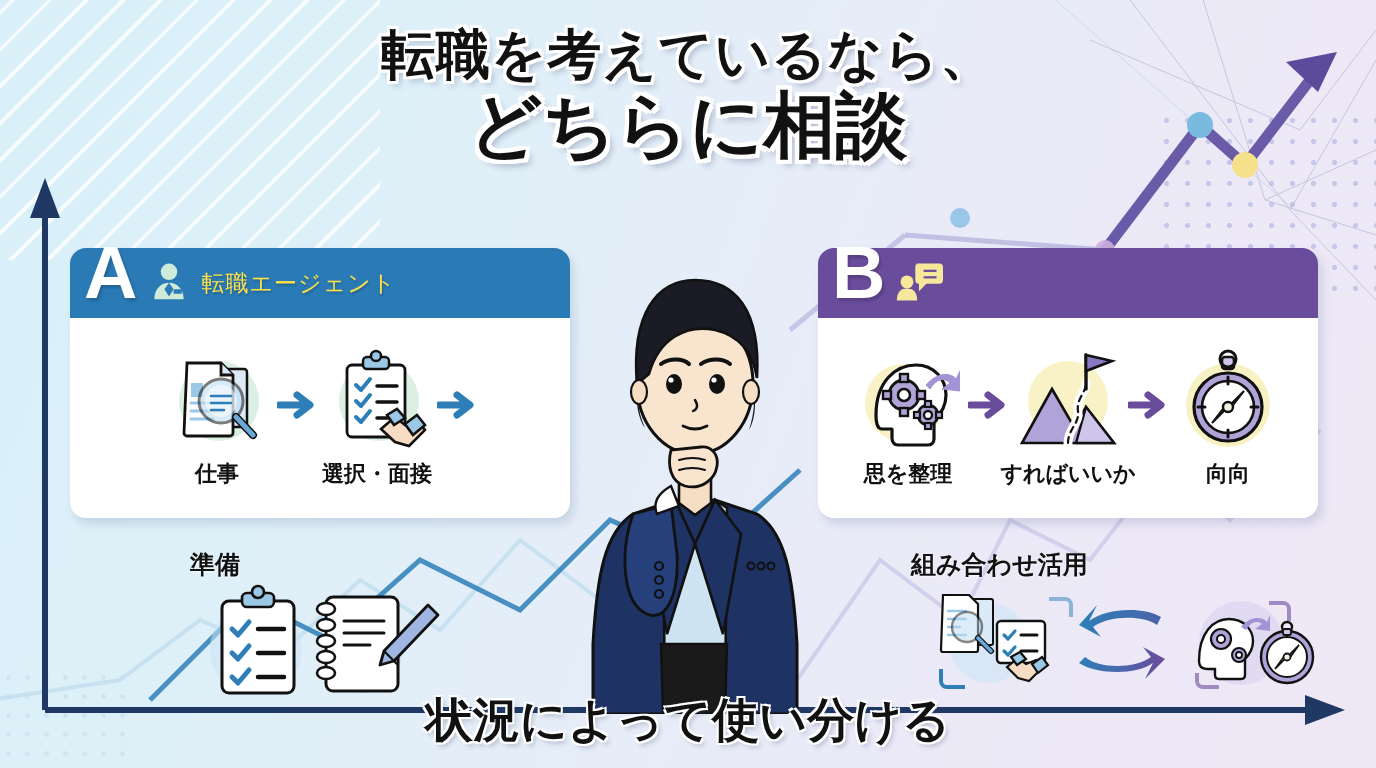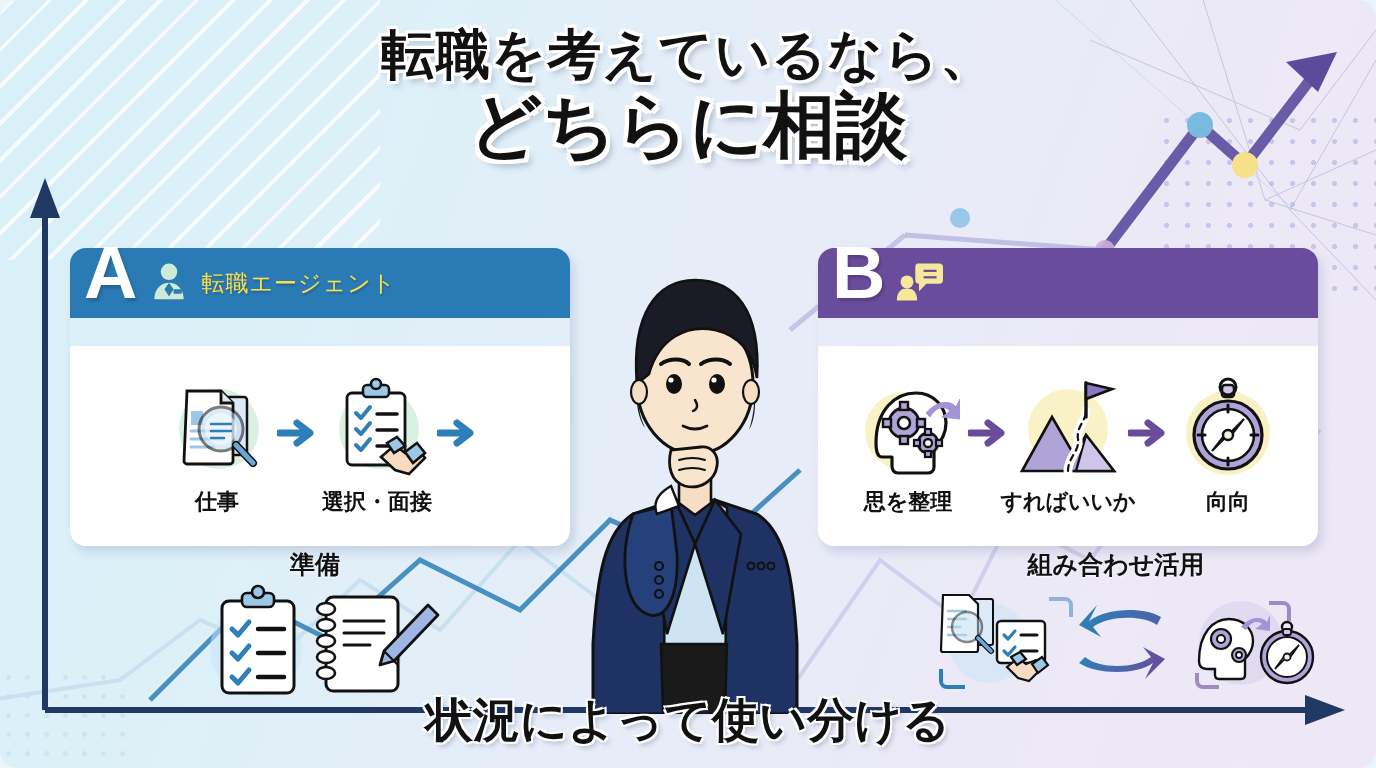--- a/index.html
+++ b/index.html
@@ -5,21 +5,20 @@
   * { margin:0; padding:0; box-sizing:border-box; }
   html,body { width:1376px; height:768px; overflow:hidden; }
   body {
     font-family:"Liberation Sans","DejaVu Sans",sans-serif;
     background:#eaf6fb;
     position:relative;
   }
   #stage {
     position:relative; width:1376px; height:768px; overflow:hidden;
     background:linear-gradient(110deg,#d9f0f8 0%,#dcf0f8 22%,#e6edf8 52%,#ece9f7 74%,#eee7f6 100%);
-    border-radius:18px;
   }
   
   .bg-layer { position:absolute; inset:0; pointer-events:none; }
   .stripes-tl {
     position:absolute; left:-40px; top:-60px; width:420px; height:320px;
     background:repeating-linear-gradient(135deg,
       rgba(255,255,255,.75) 0 4px, rgba(255,255,255,0) 4px 26px);
     transform:rotate(0deg);
   }
   .dots-tr {
@@ -78,32 +77,32 @@
     font-size:74px; font-weight:bold; color:#fff; line-height:0.78;
     margin-top:-20px; text-shadow:2px 3px 3px rgba(0,0,0,.18);
   }
   .panel-head-title {
     font-size:23px; font-weight:normal; color:#fde047; letter-spacing:1px;
     text-shadow:1px 2px 2px rgba(0,0,0,.2);
   }
   .panel-body {
     background:#fff; border-radius:0 0 16px 16px;
     height:200px; display:flex; align-items:center; justify-content:center;
-    gap:2px; padding:4px 10px 8px;margin-top:28px;
+    gap:2px; padding:4px 10px 8px;
   }
   .step { width:112px; display:flex; flex-direction:column; align-items:center; }
   .step-icon { width:104px; height:118px; }
   .step-label {
     font-size:22px; font-weight:bold; color:#111; margin-top:-2px; white-space:nowrap;
   }
   .step-arrow { width:44px; display:flex; align-items:center; justify-content:center;
     margin-bottom:22px; }
   
   .sub {
-    position:absolute; z-index:4; text-align:center;
+    position:absolute; z-index:4; 
   }
   .sub-label { font-size:25px; font-weight:bold; color:#111; white-space:nowrap;
     text-shadow:0 1px 2px rgba(255,255,255,.9); }
   
   .caption {
     position:absolute; left:0; right:0; bottom:16px; text-align:center; z-index:6;
   }
   .caption-text {
     font-size:47px; font-weight:bold; color:#111;
     text-shadow:-2px -2px 0 #fff,2px -2px 0 #fff,-2px 2px 0 #fff,2px 2px 0 #fff,

